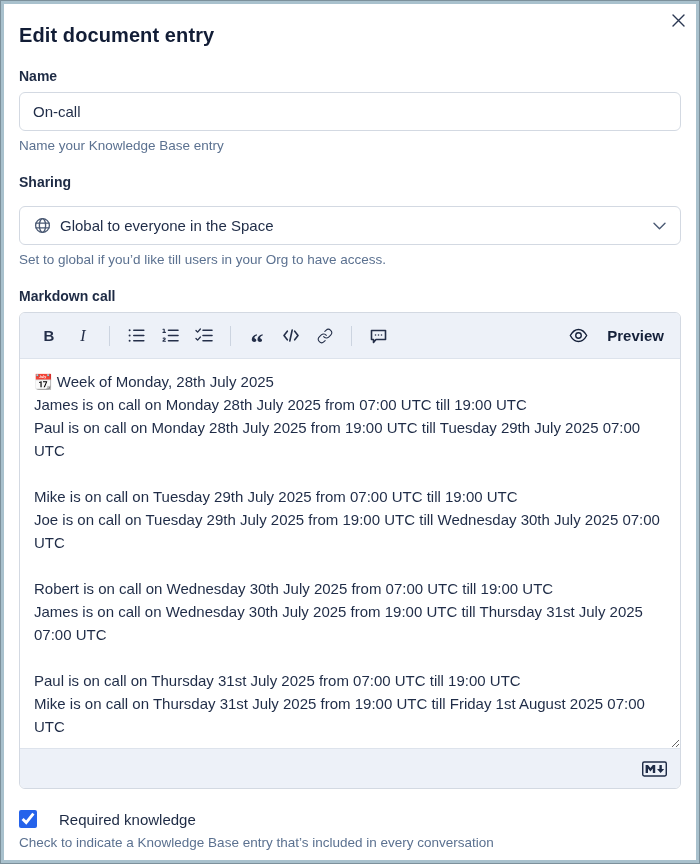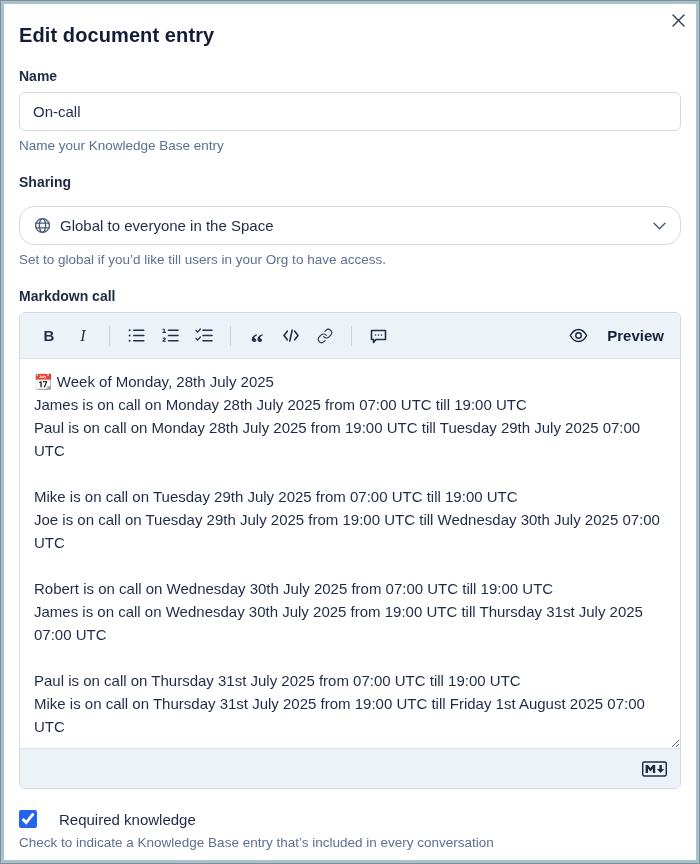--- a/index.html
+++ b/index.html
@@ -43,21 +43,21 @@
     padding:0 13px; font-size:15px; color:#1f2c47;
     font-family:"Liberation Sans", sans-serif;
     outline:none; background:#fff;
   }
   .helper {
     font-size:13.5px; color:#5b7190;
     margin-top:7px;
   }
   .select-control {
     width:100%; height:39px;
-    border:1px solid #d3d9e2; border-radius:15px;
+    border:1px solid #d3d9e2; border-radius:6px;
     display:flex; align-items:center;
     padding:0 14px; gap:9px;
     font-size:15px; color:#1f2c47;
     cursor:pointer; background:#fff;margin-top:16px;
   }
   .select-control .selected-text { flex:1; }
   .editor {
     margin-top:6px;
     border:1px solid #d3d9e2; border-radius:6px;
     overflow:hidden;

